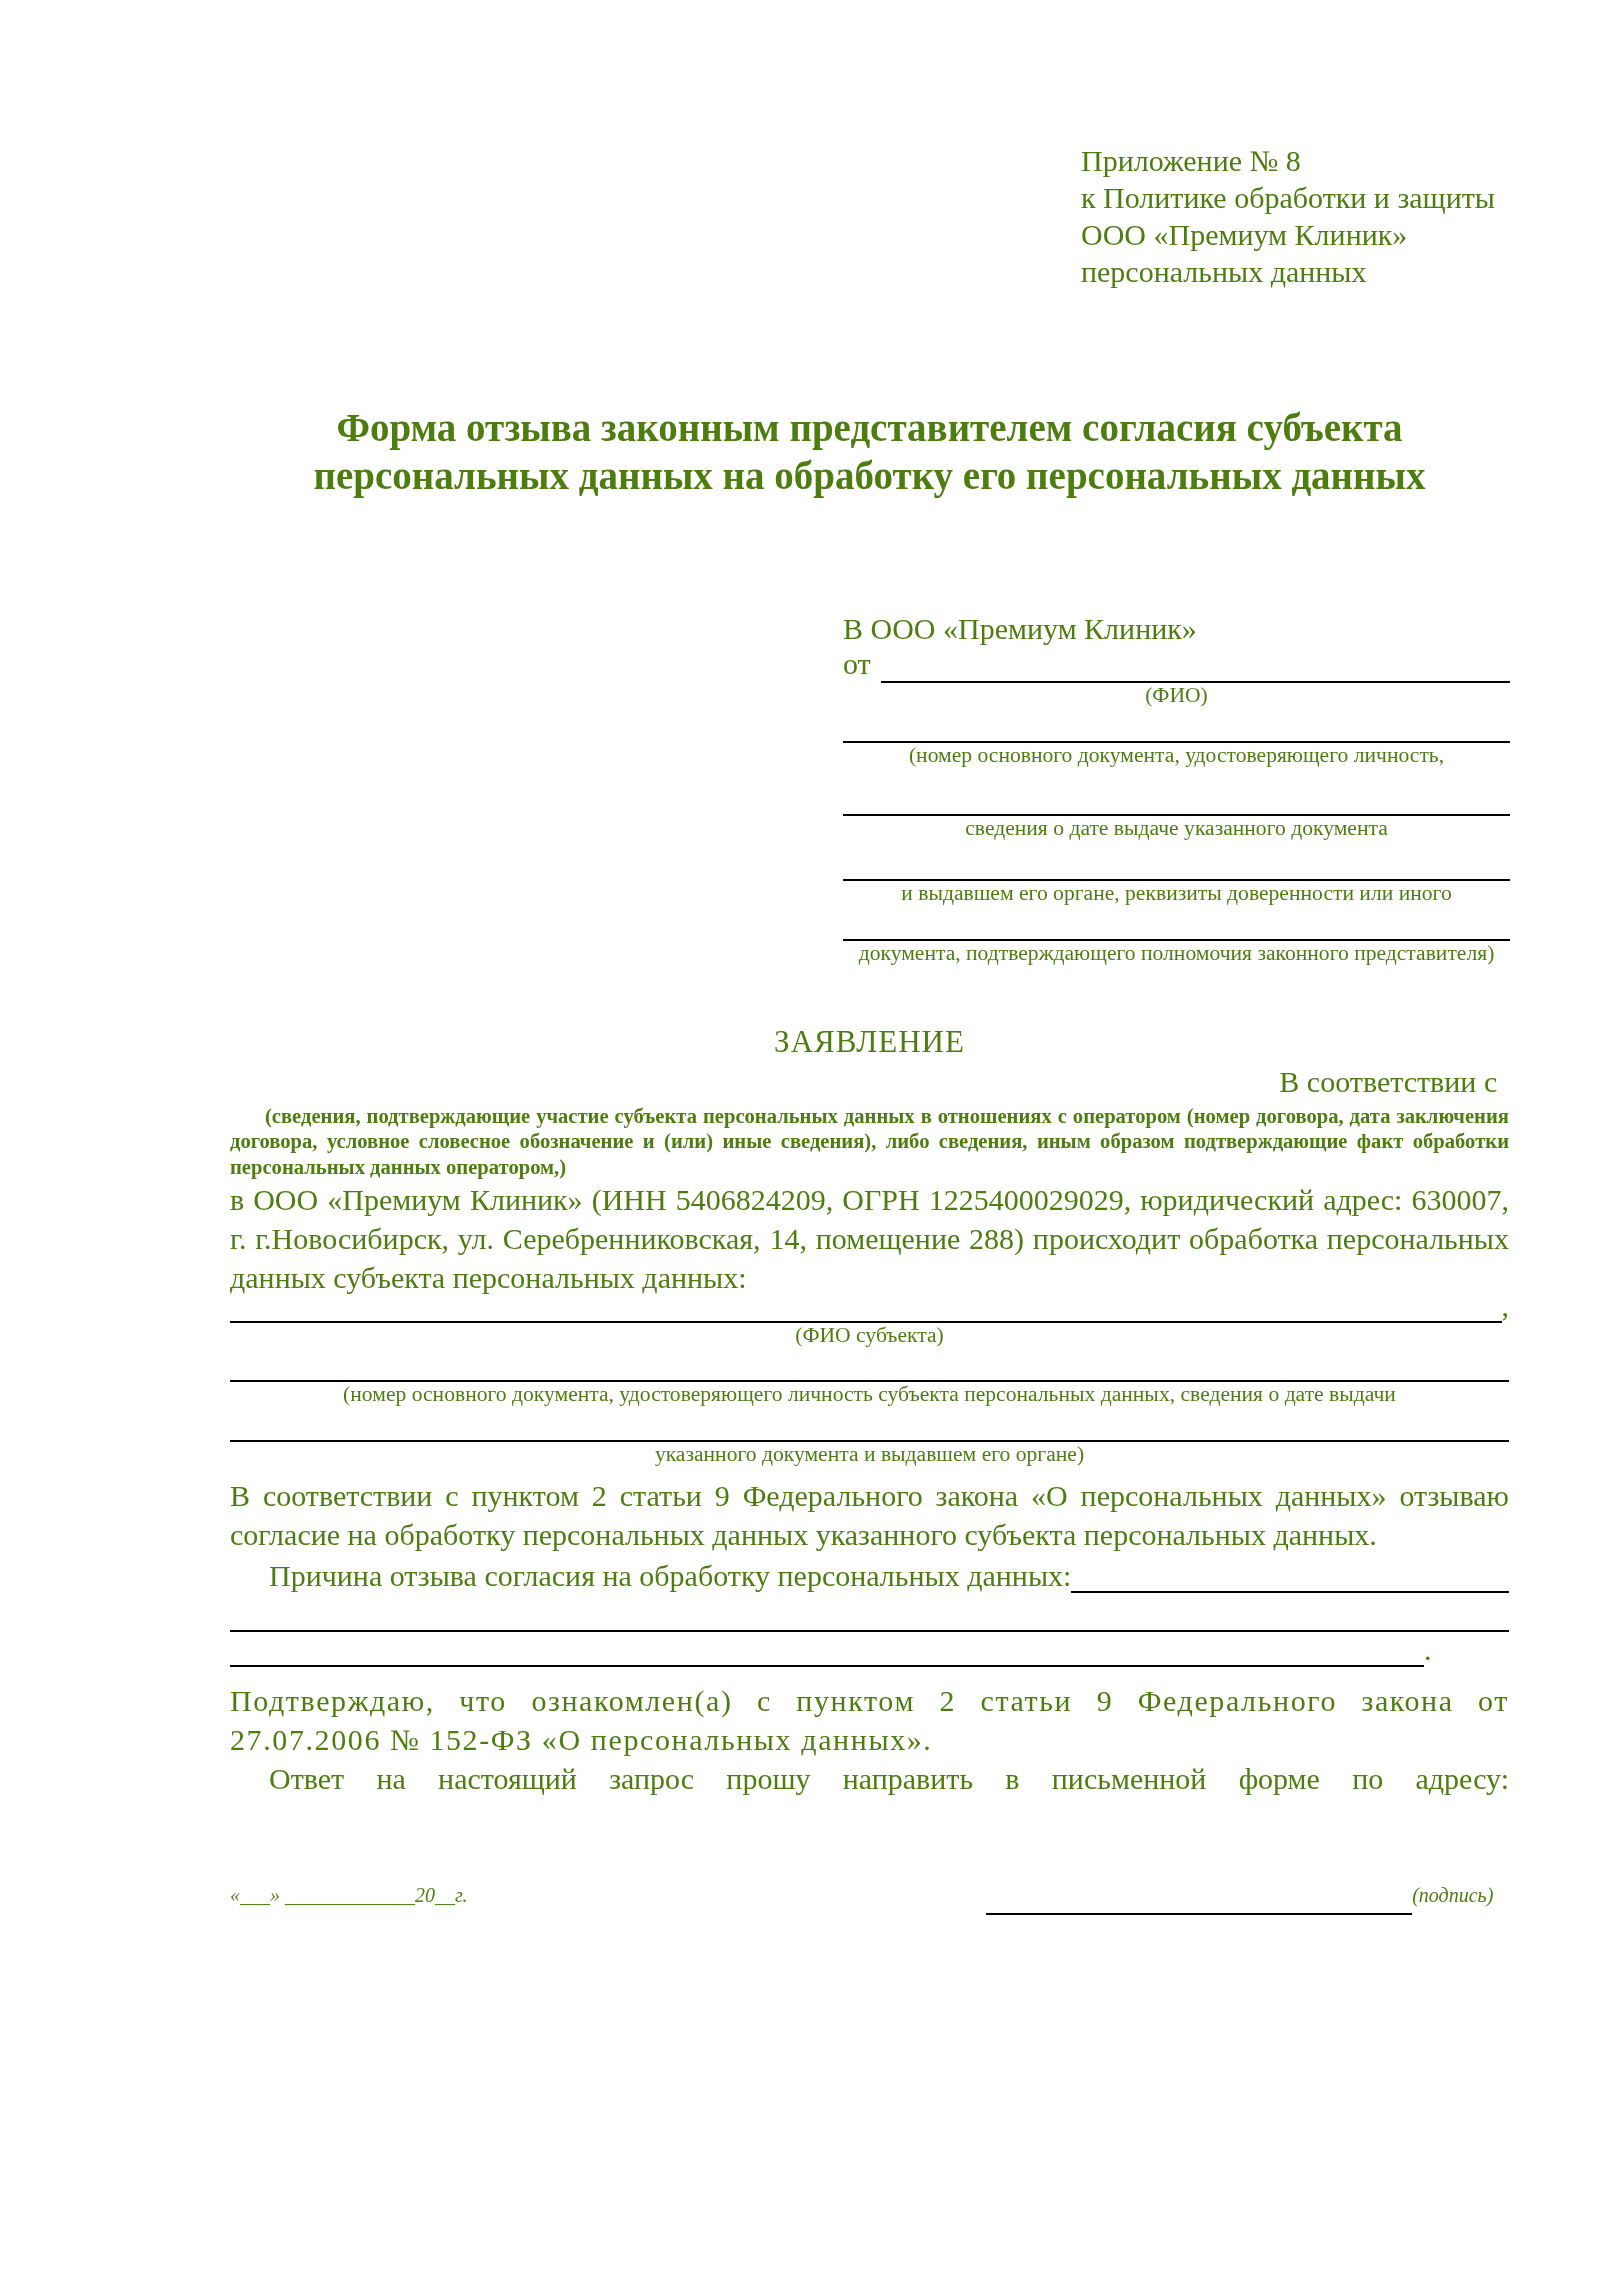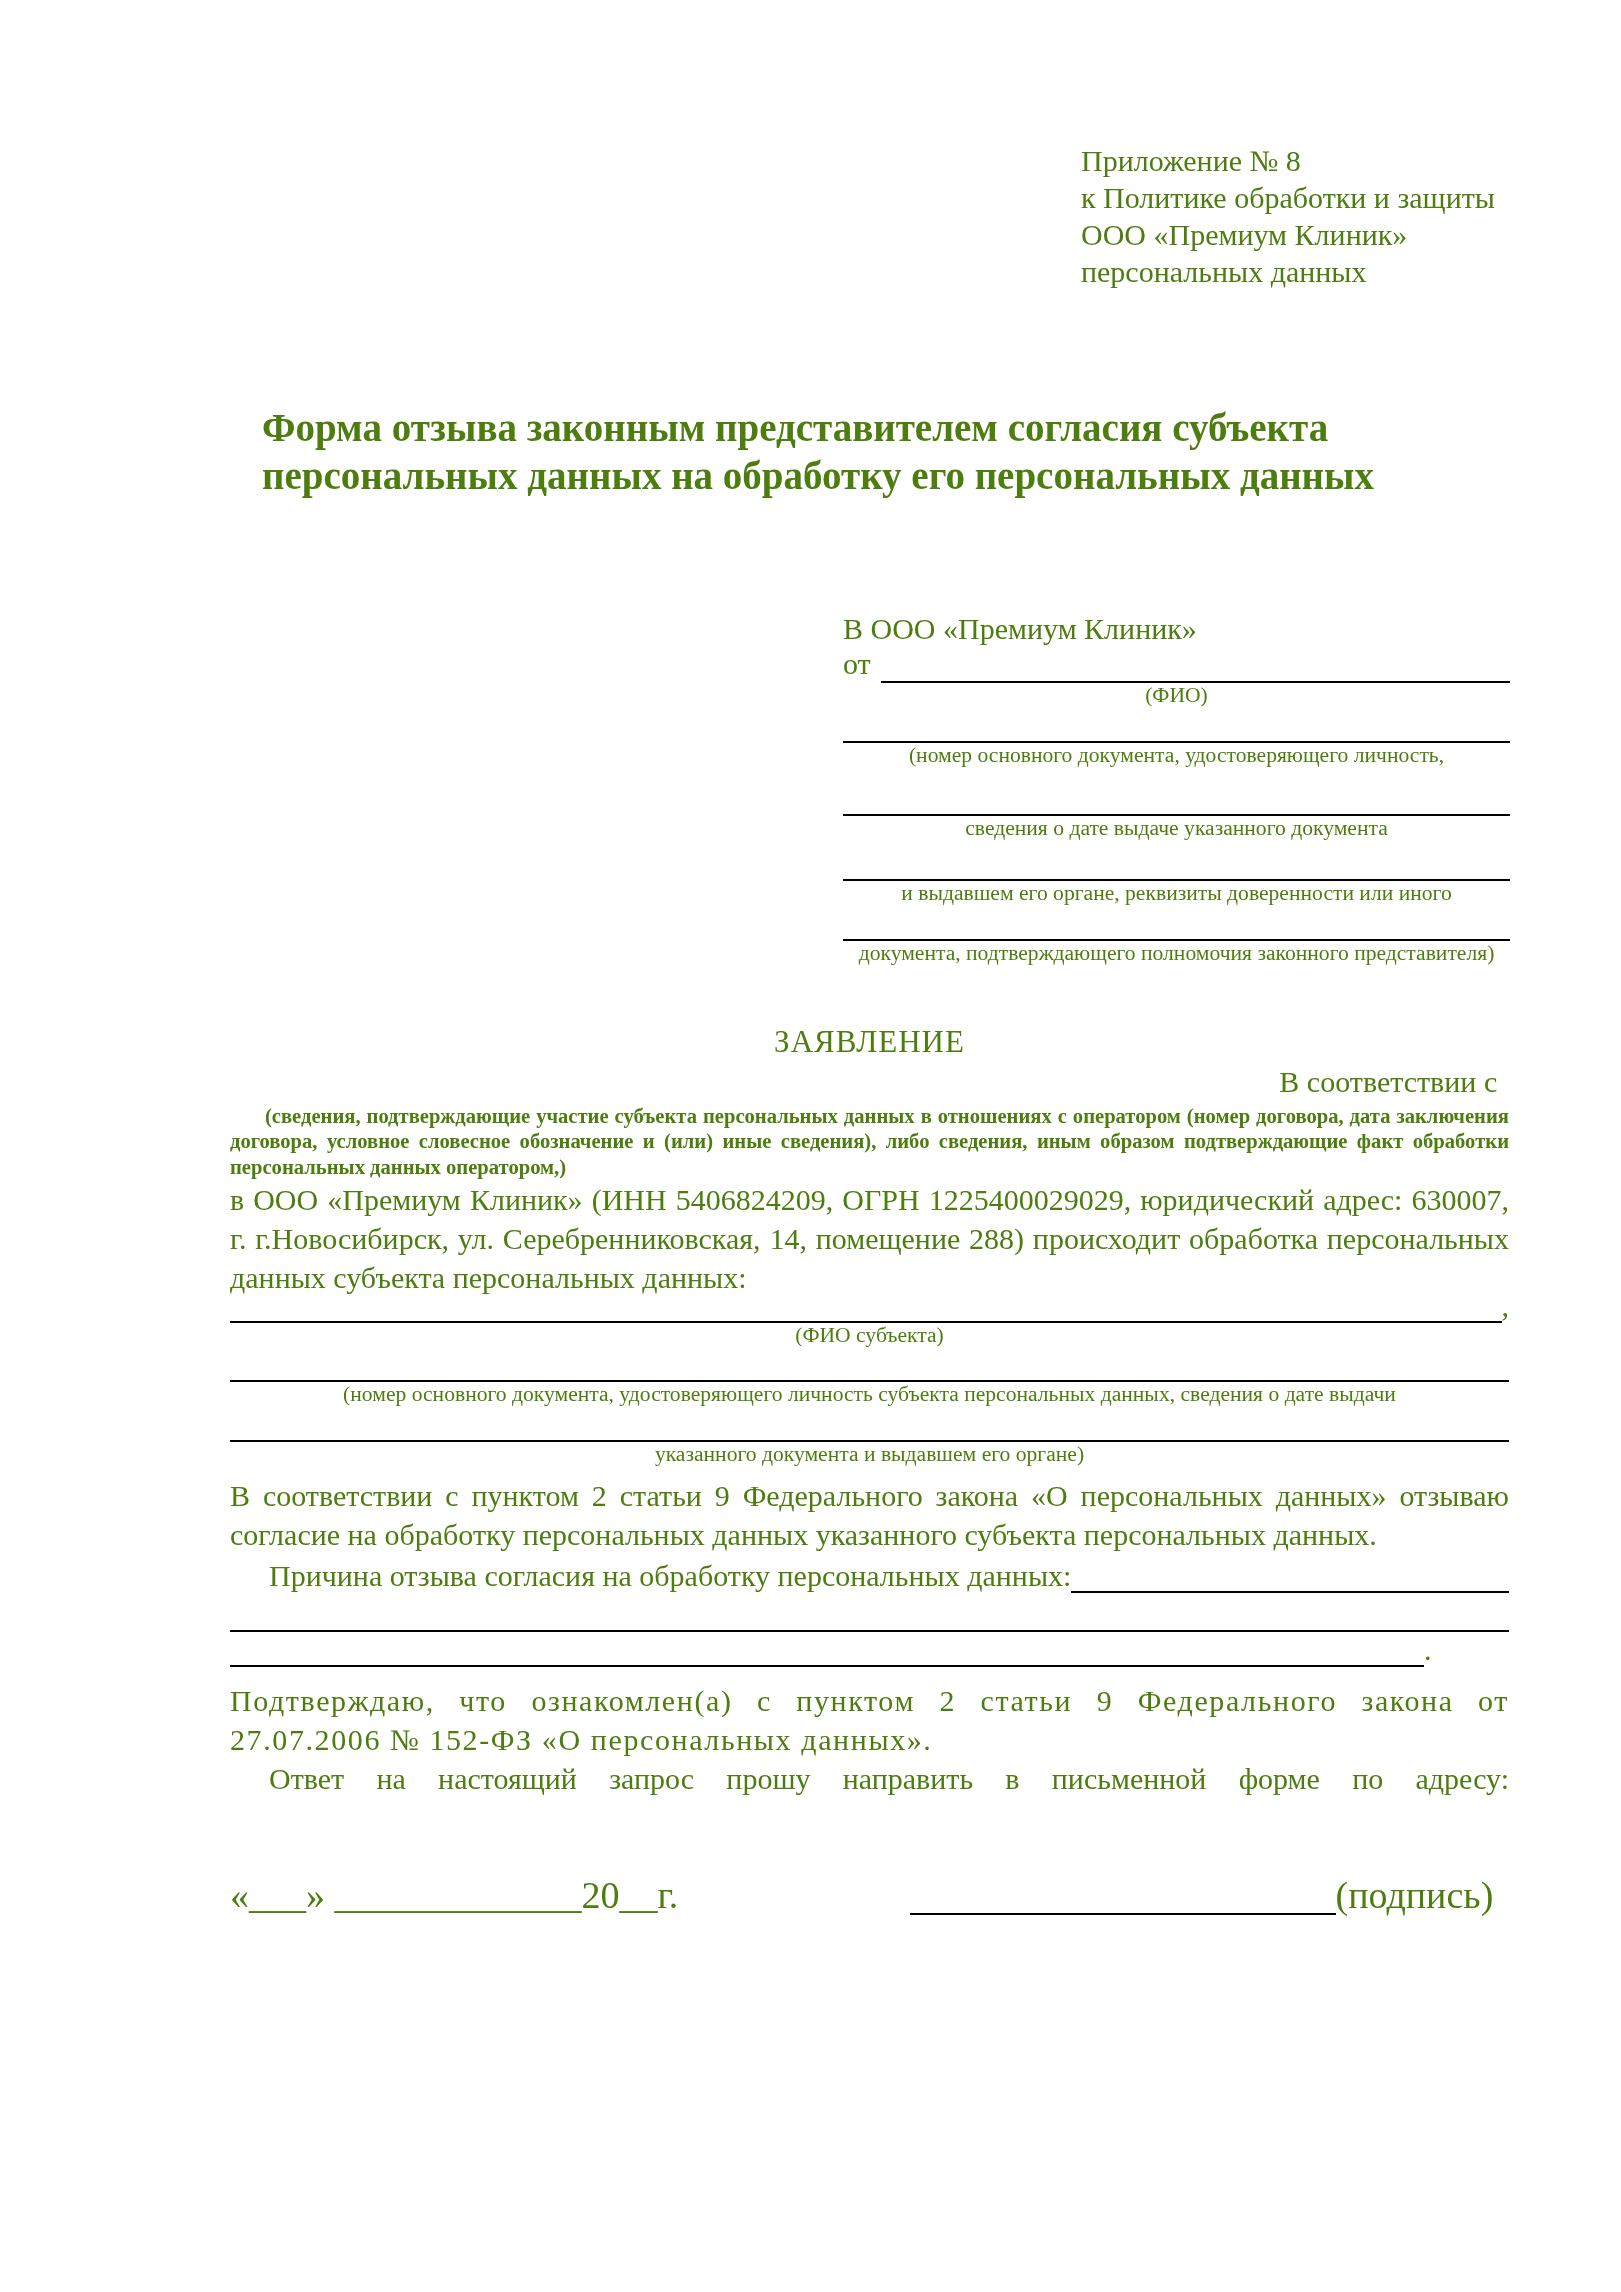--- a/index.html
+++ b/index.html
@@ -16,20 +16,21 @@
     padding:142px 112px 0 230px; 
   }
 
   
   .appendix { margin-left:851px; font-size:30px; line-height:37px; }
 
   
   .title {
     margin:114px auto 0;
     max-width:1215px;
+    text-align:center;
     font-weight:bold;
     font-size:39px;
     line-height:48px;
   }
 
   
   .recipient { margin-top:109px; margin-left:613px; width:667px; font-size:30px; line-height:39px; }
   .row { display:flex; align-items:flex-end; }
   .fill { flex:1 1 auto; border-bottom:2.9px solid #000; }
   .from-row { height:35px; }
@@ -55,21 +56,21 @@
   .reason { height:39px; padding-left:39px; font-size:30px; }
   .x1 { height:25.5px; margin-top:13.7px; }
   .x2 { height:25.5px; margin-top:9.8px; font-size:30px; }
   .x2 .blank-fixed { width:1194px; border-bottom:2.9px solid #000; height:100%; }
   .confirm { margin-top:13.7px; letter-spacing:1.6px; }
   .reply-label { text-indent:39px; text-align:justify; text-align-last:justify; }
   .reply { height:31px; font-size:30px; }
   .reply .blank-fixed2 { width:529px; border-bottom:2.9px solid #000; height:100%; }
 
   
-  .footer { margin-top:78px; display:flex; justify-content:space-between; align-items:flex-end; padding-right:15.7px; font-size:38px; line-height:39px; }
+  .footer { margin-top:78px; display:flex; justify-content:space-between; align-items:flex-end; padding-right:15.7px; font-size:20px; line-height:39px;font-style:italic; }
   .sig { display:flex; align-items:flex-end; }
   .sig .sig-blank { width:426px; border-bottom:2.9px solid #000; height:29px; }
 </style>
 </head>
 <body>
 
 <div class="page">
   <div class="content">
 
     <div class="appendix">

